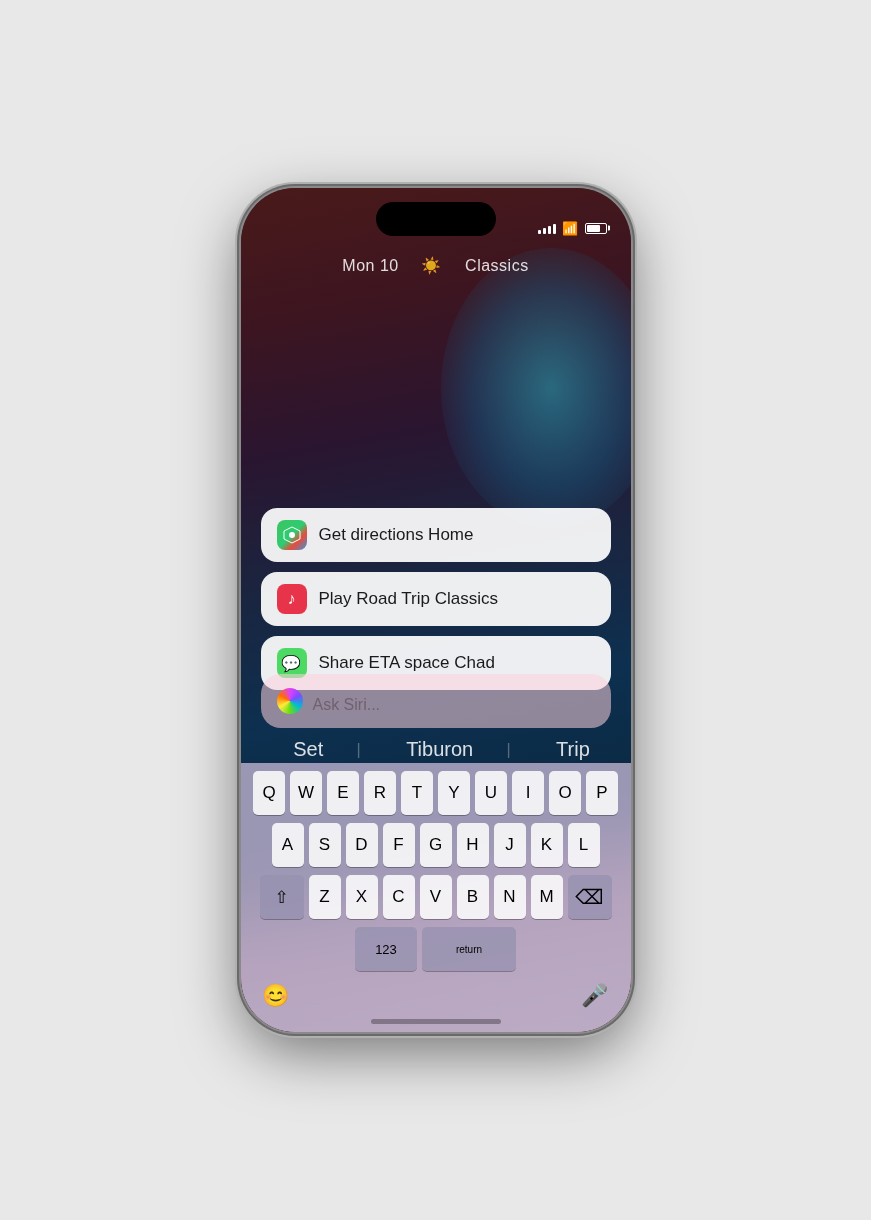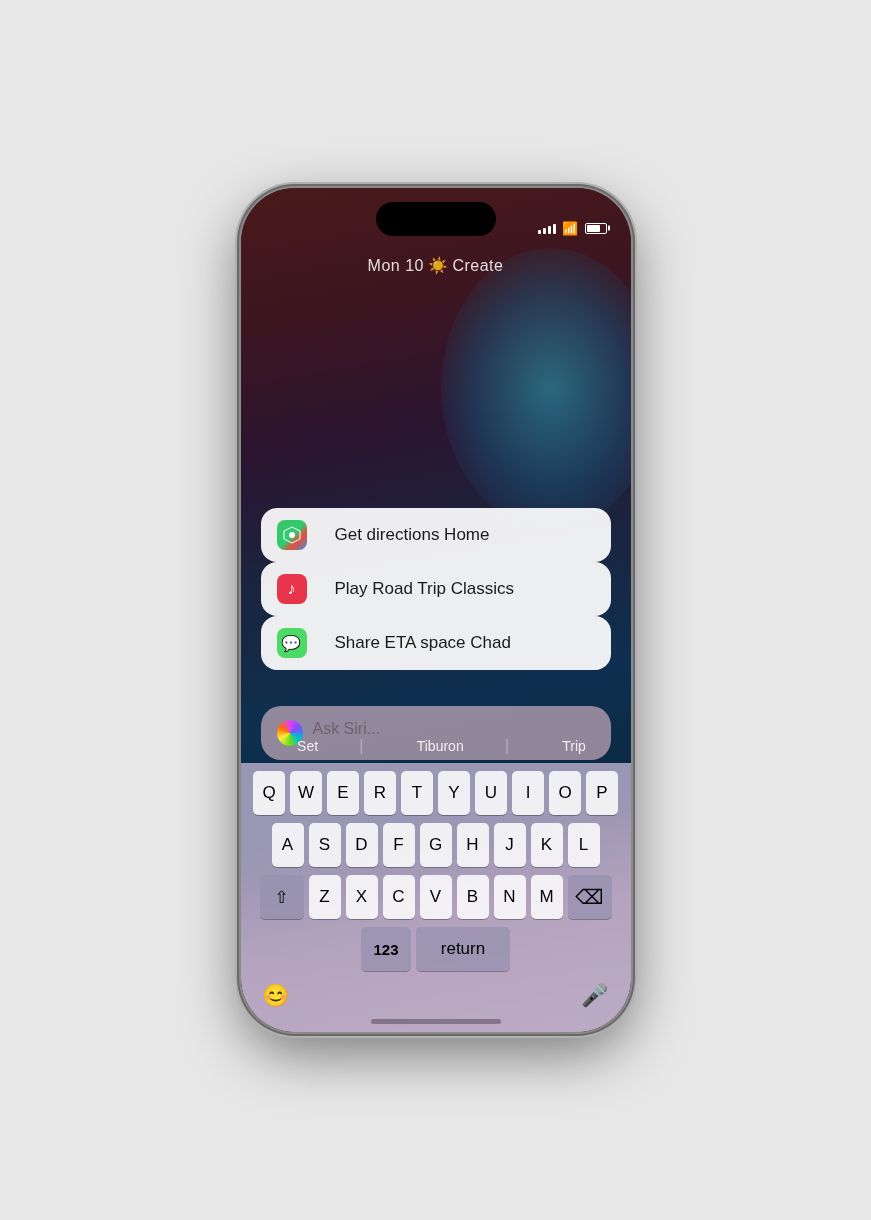--- a/index.html
+++ b/index.html
@@ -159,21 +159,21 @@
       z-index: 10;
     }
     .lock-date {
       font-size: 16px;
       color: rgba(255,255,255,0.85);
       font-weight: 400;
       letter-spacing: 0.5px;
       display: flex;
       align-items: center;
       justify-content: center;
-      gap: 4px;
+      gap: 23px;
     }
     .sun-icon {
       font-size: 16px;
     }
     .lock-time {
       font-size: 88px;
       font-weight: 200;
       color: rgba(200,160,160,0.85);
       letter-spacing: -4px;
       line-height: 1;
@@ -184,23 +184,24 @@
       position: absolute;
       top: 320px;
       left: 20px;
       right: 20px;
       z-index: 20;
     }
     .suggestion-item {
       background: rgba(255,255,255,0.92);
       border-radius: 16px;
       padding: 12px 16px;
-      display: flex;
-      align-items: center;
-      gap: 28px;
+      margin-bottom: 10px;
+      display: flex;
+      align-items: center;
+      gap: 12px;
       cursor: pointer;
     }
     .suggestion-icon {
       width: 30px;
       height: 30px;
       border-radius: 8px;
       display: flex;
       align-items: center;
       justify-content: center;
       font-size: 18px;
@@ -226,23 +227,22 @@
       top: 486px;
       left: 20px;
       right: 20px;
       z-index: 20;
     }
     .siri-input {
       background: rgba(255,210,220,0.55);
       border-radius: 20px;
       padding: 14px 16px;
       display: flex;
-      align-items: flex-start;
+      align-items: flex-end;
       gap: 10px;
-      margin-top: 32px;
     }
     .siri-orb {
       width: 26px;
       height: 26px;
       border-radius: 50%;
       background: conic-gradient(#e040fb, #7c4dff, #00bcd4, #64dd17, #ffeb3b, #ff6d00, #e040fb);
       flex-shrink: 0;
     }
     .siri-placeholder {
       font-size: 16px;
@@ -253,21 +253,21 @@
     .quick-row {
       position: absolute;
       top: 546px;
       left: 20px;
       right: 20px;
       display: flex;
       justify-content: space-around;
       z-index: 20;
     }
     .quick-btn {
-      font-size: 14px;
+      font-size: 20px;
       color: rgba(255,255,255,0.85);
       font-weight: 400;
       cursor: pointer;
       padding: 4px 8px;
       margin-left: 12px;
     }
     .quick-divider {
       color: rgba(255,255,255,0.3);
       font-size: 16px;
       display: flex;
@@ -308,26 +308,25 @@
     .key.special {
       background: rgba(150,145,175,0.75);
       color: #000;
     }
     .key.space-key {
       width: 194px;
       font-size: 15px;
     }
     .key.return-key {
       width: 94px;
-      font-size: 17px;
+      font-size: 10px;
     }
     .key.num-key {
-      width: 50px;
-      font-size: 15px;
-      font-weight: bold;
+      width: 62px;
+      font-size: 13px;
     }
     .key.shift-key {
       width: 44px;
     }
     .key.delete-key {
       width: 44px;
       font-size: 20px;
     }
     .home-indicator {
       width: 130px;
@@ -373,21 +372,21 @@
         <div class="battery-icon">
           <div class="battery-fill"></div>
         </div>
       </div>
     </div>
 
     <div class="lock-info">
       <div class="lock-date">
         <span>Mon 10</span>
         <span class="sun-icon">☀️</span>
-        <span>Create</span>
+        <span>Classics</span>
       </div>
     </div>
 
     <div class="suggestions">
       <div class="suggestion-item">
         <div class="suggestion-icon maps-icon">
           <svg width="18" height="18" viewBox="0 0 18 18">
             <polygon points="9,1 17,5 17,13 9,17 1,13 1,5" fill="none" stroke="white" stroke-width="1"></polygon>
             <circle cx="9" cy="9" r="3" fill="white"></circle>
           </svg>

